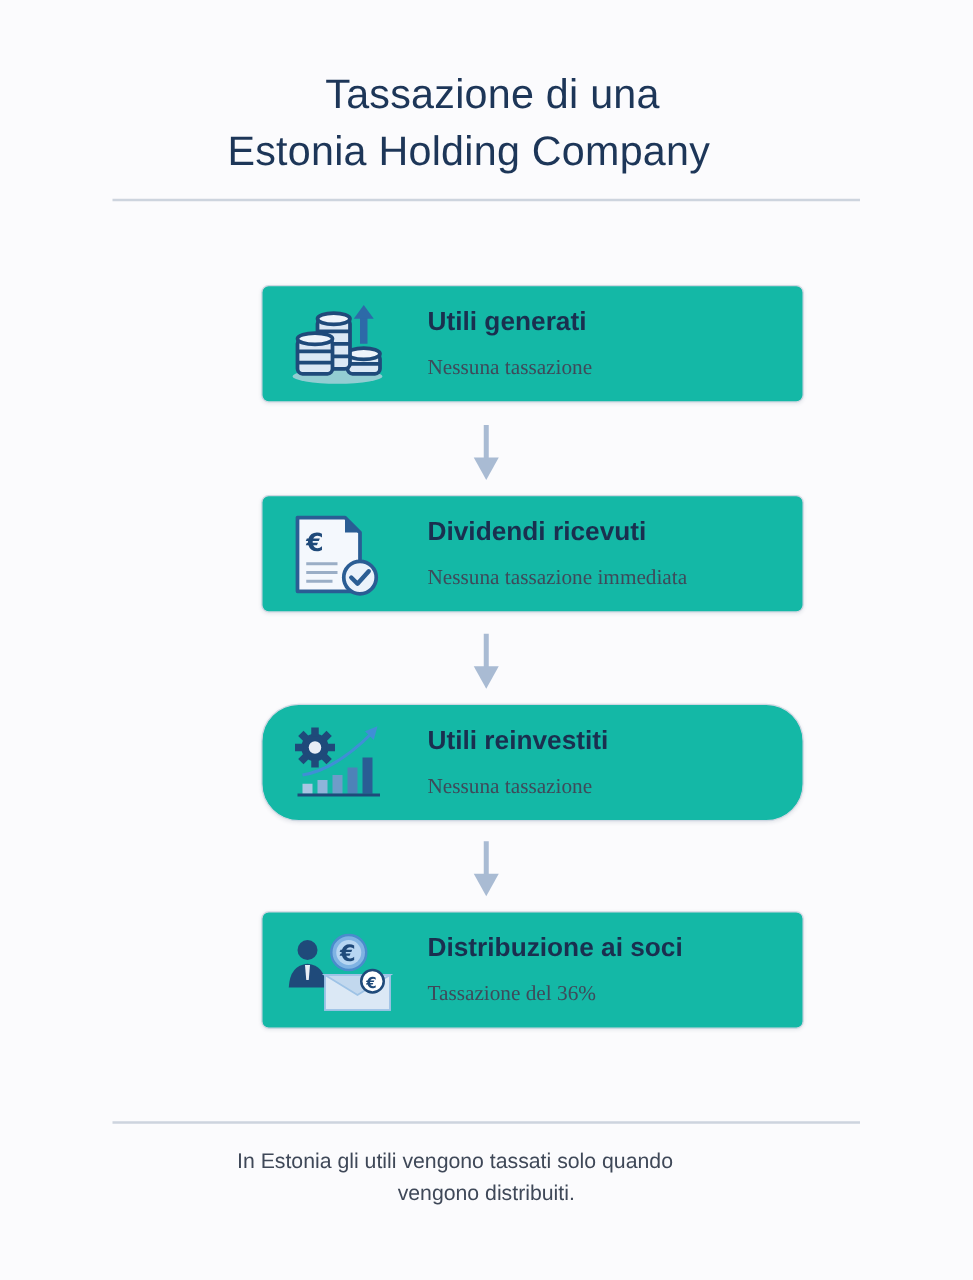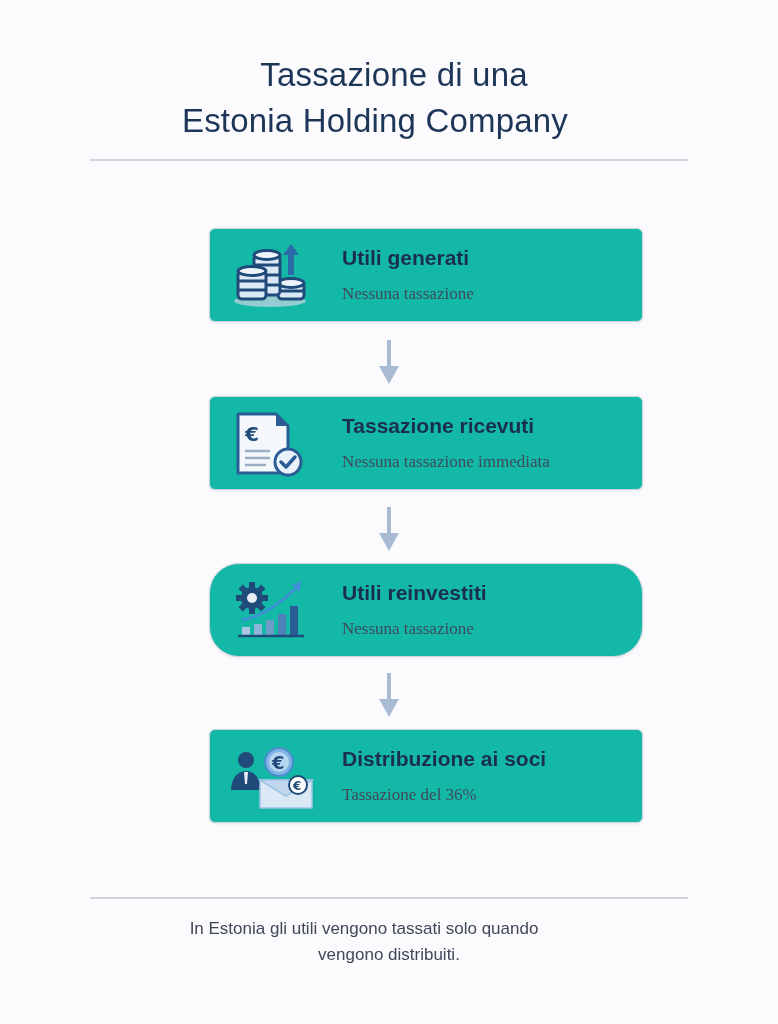--- a/index.html
+++ b/index.html
@@ -127,21 +127,21 @@
         <path d="M10 5 H48 L60 17 V64 H10 Z" fill="#f4f8fd" stroke="#2a5d94" stroke-width="3" stroke-linejoin="round"></path>
         <path d="M48 5 V17 H60 Z" fill="#2a5d94"></path>
         <text x="17" y="32" font-family="DejaVu Sans, sans-serif" font-weight="bold" font-size="20" fill="#1f4a7a">€</text>
         <line x1="17" y1="42" x2="42" y2="42" stroke="#9aaec6" stroke-width="2.5"></line>
         <line x1="17" y1="49" x2="42" y2="49" stroke="#9aaec6" stroke-width="2.5"></line>
         <line x1="17" y1="56" x2="38" y2="56" stroke="#9aaec6" stroke-width="2.5"></line>
         <circle cx="60" cy="53" r="13" fill="#eaf2fb" stroke="#2a5d94" stroke-width="3"></circle>
         <polyline points="53,53 58,58 67,48" fill="none" stroke="#2a5d94" stroke-width="3.5" stroke-linecap="round" stroke-linejoin="round"></polyline>
       </svg>
     </div>
-    <div class="heading">Tassazione ricevuti</div>
+    <div class="heading">Dividendi ricevuti</div>
     <div class="sub">Nessuna tassazione immediata</div>
   </div>
 
   <div class="arrow" style="top:505px;">
     <svg viewBox="0 0 24 48">
       <rect x="10" y="2" width="4" height="30" fill="#a9bbd3"></rect>
       <polygon points="2,28 22,28 12,46" fill="#a9bbd3"></polygon>
     </svg>
   </div>
 

